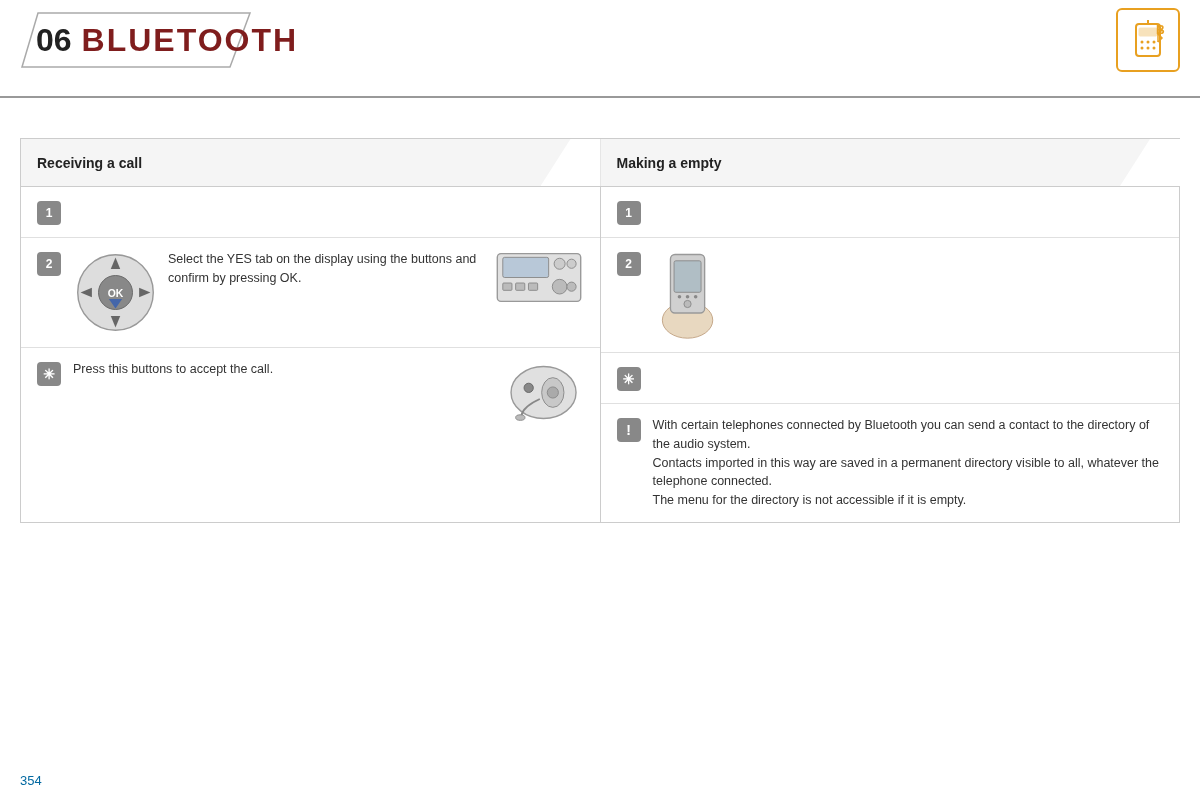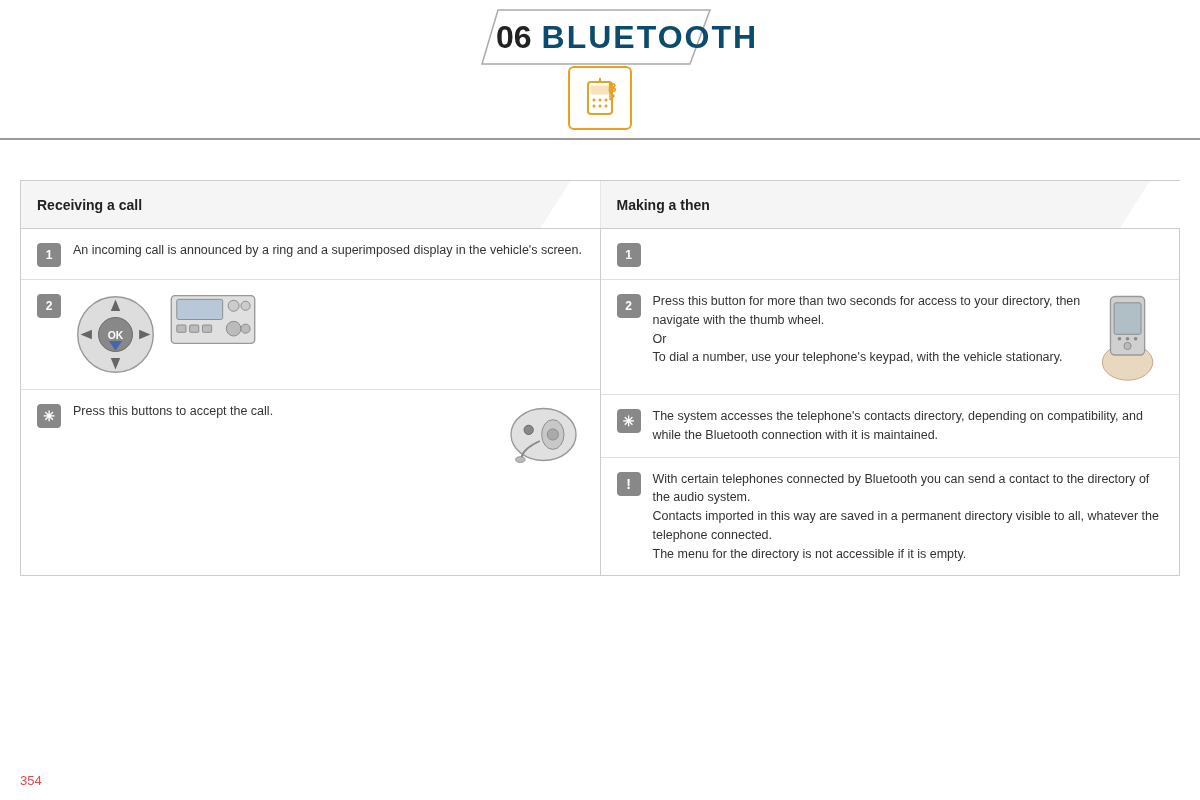--- a/index.html
+++ b/index.html
@@ -126,21 +126,21 @@
     .step-text {
       flex: 1;
     }
 
     
     .page-number {
       position: absolute;
       bottom: 12px;
       left: 20px;
       font-size: 13px;
-      color: #ef4444;
+      color: #0369a1;
     }
 
     
     .nav-svg {
       width: 85px;
       height: 85px;
     }
 
     .stereo-svg {
       width: 90px;
@@ -161,42 +161,41 @@
     .header-wrapper {
       position: relative;
       padding: 8px 20px 0 20px;
       border-bottom: 2px solid #999;
     }
 
     .header-inner {
       display: flex;
       align-items: center;
       justify-content: space-between;
-      padding-bottom: 8px;
-      flex-direction: column;
+      padding-bottom: 24px;
     }
 
     .title-with-slash {
       display: flex;
       align-items: center;
       position: relative;
     }
   </style>
 </head>
 <body>
 
 <div class="header-wrapper">
   <div class="header-inner">
     <div class="title-with-slash">
       <svg width="240" height="58" viewBox="0 0 240 58">
         <polygon points="18,2 230,2 210,56 2,56" fill="white" stroke="#aaa" stroke-width="1.5"></polygon>
       </svg>
       <div style="position:absolute; left:16px; top:50%; transform:translateY(-50%); display:flex; align-items:center; gap:10px;">
         <span style="font-size:32px; font-weight:bold; color:#222;">06</span>
-        <span style="font-size:32px; font-weight:bold; color:#0c4a6e; letter-spacing:2px;">BLUETOOTH</span>
+        <span style="font-size:32px; font-weight:bold; color:#7f1d1d; letter-spacing:2px;">BLUETOOTH</span>
       </div>
     </div>
 
     <div class="header-icon">
       <svg width="44" height="44" viewBox="0 0 44 44">
 
         <rect x="10" y="6" width="24" height="32" rx="3" ry="3" fill="none" stroke="#e8a020" stroke-width="2"></rect>
 
         <line x1="22" y1="6" x2="22" y2="2" stroke="#e8a020" stroke-width="2"></line>
 
@@ -224,21 +223,20 @@
       <div class="col-header">
         <span class="col-header-title">Receiving a call</span>
 
         <svg style="position:absolute;right:0;top:0;height:100%;" width="60" viewBox="0 0 60 48" preserveAspectRatio="none">
           <polygon points="20,0 60,0 60,48 0,48" fill="#f5f5f5"></polygon>
         </svg>
       </div>
 
       <div class="step">
         <div class="step-badge num-1">1</div>
-        <div class="step-content">An incoming call is announced by a ring and a superimposed display in the vehicle's screen.</div>
       </div>
 
       <div class="step">
         <div class="step-badge num-2">2</div>
         <div class="step-content">
           <div class="step-with-image">
 
             <svg class="nav-svg" viewBox="0 0 90 90">
 
               <circle cx="45" cy="45" r="40" fill="#ddd" stroke="#999" stroke-width="1.5"></circle>
@@ -250,20 +248,21 @@
 
               <polygon points="45,82 40,70 50,70" fill="#666"></polygon>
 
               <polygon points="8,45 20,40 20,50" fill="#666"></polygon>
 
               <polygon points="82,45 70,40 70,50" fill="#666"></polygon>
 
               <polygon points="45,62 38,52 52,52" fill="#4466aa"></polygon>
             </svg>
 
+            <div class="step-text">Select the YES tab on the display using the buttons and confirm by pressing OK.</div>
 
             <svg class="stereo-svg" viewBox="0 0 95 60">
               <rect x="2" y="4" width="91" height="52" rx="4" fill="#e0e0e0" stroke="#999" stroke-width="1.5"></rect>
 
               <rect x="8" y="8" width="50" height="22" rx="2" fill="#b8c8d8" stroke="#888" stroke-width="1"></rect>
 
               <circle cx="70" cy="15" r="6" fill="#ccc" stroke="#888" stroke-width="1"></circle>
               <circle cx="83" cy="15" r="5" fill="#ccc" stroke="#888" stroke-width="1"></circle>
 
               <rect x="8" y="36" width="10" height="8" rx="1" fill="#bbb" stroke="#888" stroke-width="1"></rect>
@@ -294,35 +293,34 @@
 
               <circle cx="26" cy="30" r="5" fill="#888" stroke="#666" stroke-width="1"></circle>
             </svg>
           </div>
         </div>
       </div>
     </div>
 
     <div class="col">
       <div class="col-header">
-        <span class="col-header-title">Making a then</span>
+        <span class="col-header-title">Making a empty</span>
         <svg style="position:absolute;right:0;top:0;height:100%;" width="60" viewBox="0 0 60 48" preserveAspectRatio="none">
           <polygon points="20,0 60,0 60,48 0,48" fill="#f5f5f5"></polygon>
         </svg>
       </div>
 
       <div class="step">
         <div class="step-badge num-1">1</div>
       </div>
 
       <div class="step">
         <div class="step-badge num-2">2</div>
         <div class="step-content">
           <div class="step-with-image">
-            <div class="step-text">Press this button for more than two seconds for access to your directory, then navigate with the thumb wheel.<br>Or<br>To dial a number, use your telephone's keypad, with the vehicle stationary.</div>
 
             <svg class="phone-svg" viewBox="0 0 75 100">
 
               <ellipse cx="37" cy="78" rx="28" ry="20" fill="#e8d8c0" stroke="#c0a080" stroke-width="1"></ellipse>
 
               <rect x="18" y="5" width="38" height="65" rx="5" fill="#d0d0d0" stroke="#999" stroke-width="1.5"></rect>
 
               <rect x="22" y="12" width="30" height="35" rx="2" fill="#b0bec5" stroke="#888" stroke-width="1"></rect>
 
               <circle cx="37" cy="60" r="4" fill="#bbb" stroke="#888" stroke-width="1"></circle>
@@ -330,21 +328,20 @@
               <circle cx="28" cy="52" r="2" fill="#888"></circle>
               <circle cx="37" cy="52" r="2" fill="#888"></circle>
               <circle cx="46" cy="52" r="2" fill="#888"></circle>
             </svg>
           </div>
         </div>
       </div>
 
       <div class="step">
         <div class="step-badge star">✳</div>
-        <div class="step-content">The system accesses the telephone's contacts directory, depending on compatibility, and while the Bluetooth connection with it is maintained.</div>
       </div>
 
       <div class="step">
         <div class="step-badge exclaim">!</div>
         <div class="step-content">With certain telephones connected by Bluetooth you can send a contact to the directory of the audio system.<br>Contacts imported in this way are saved in a permanent directory visible to all, whatever the telephone connected.<br>The menu for the directory is not accessible if it is empty.</div>
       </div>
     </div>
 
   </div>
 </div>

